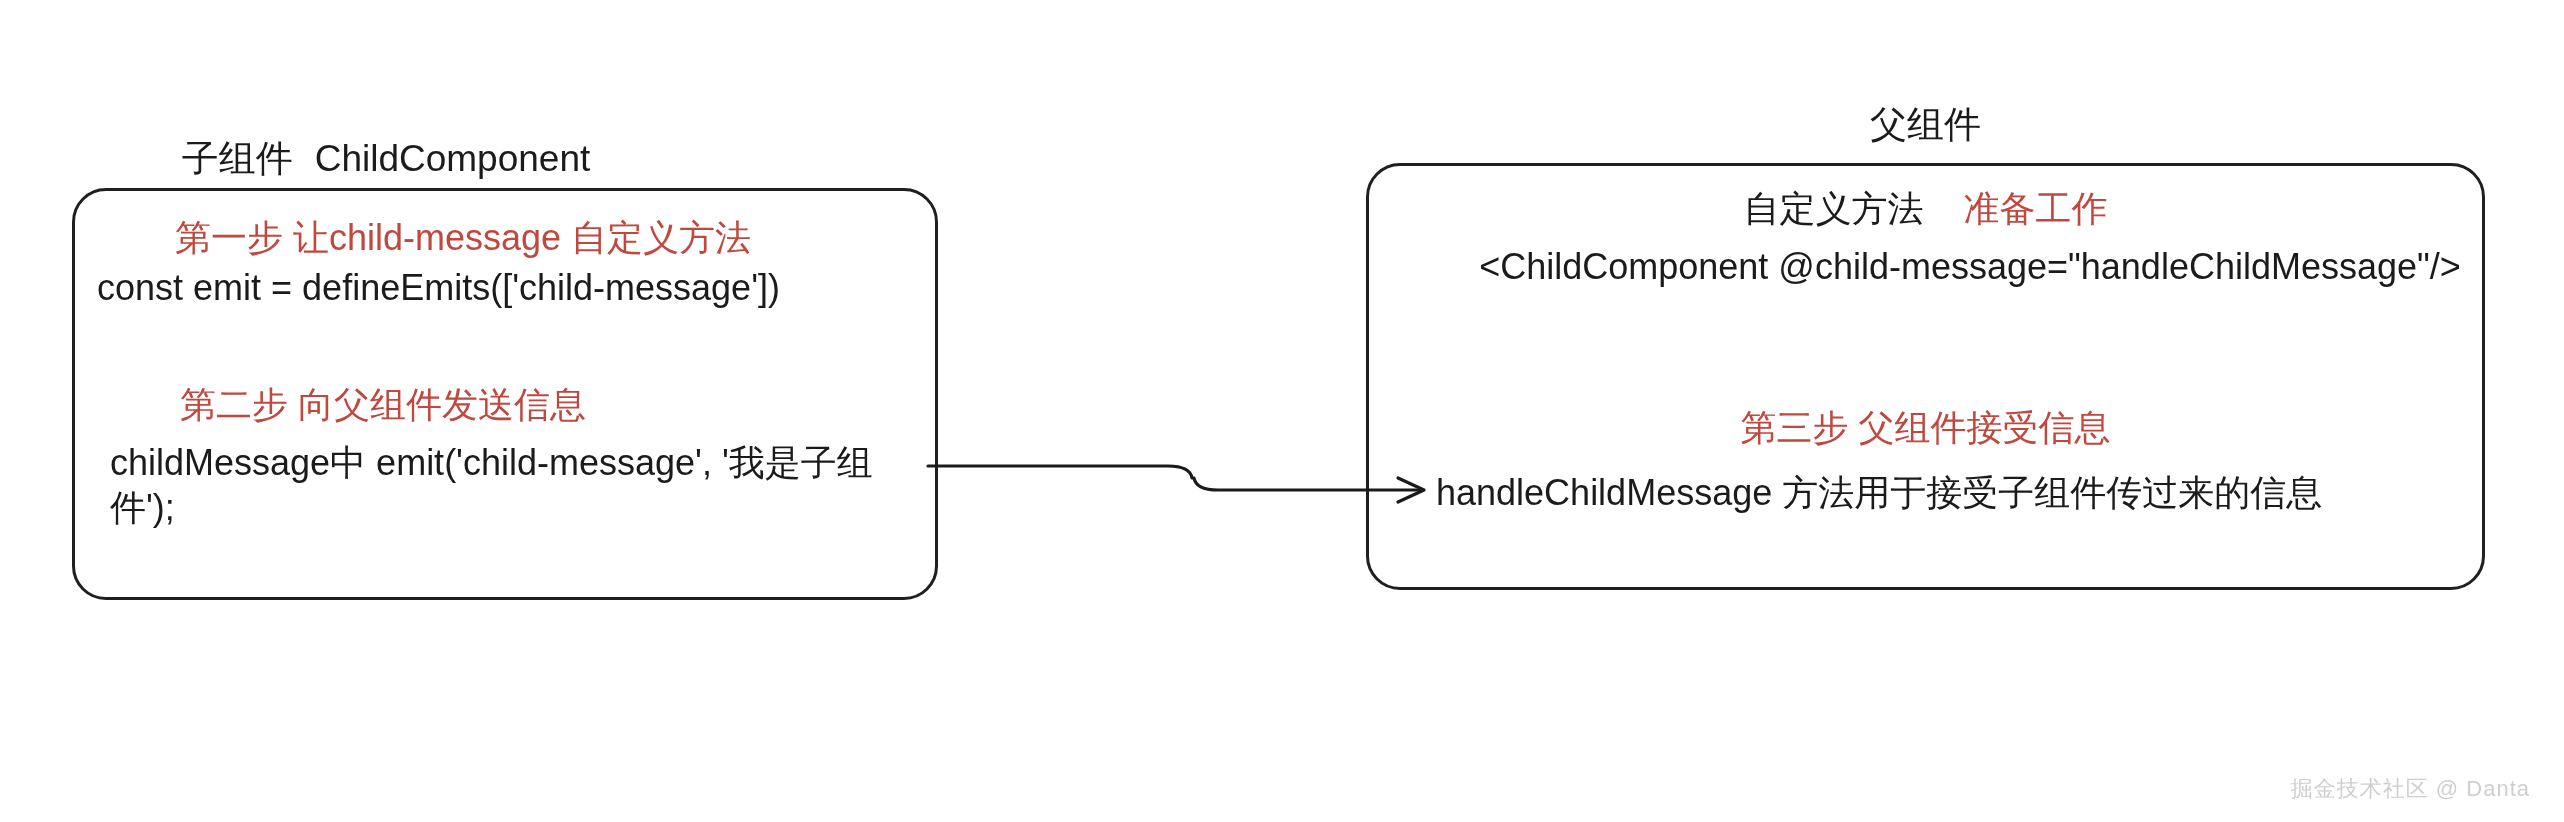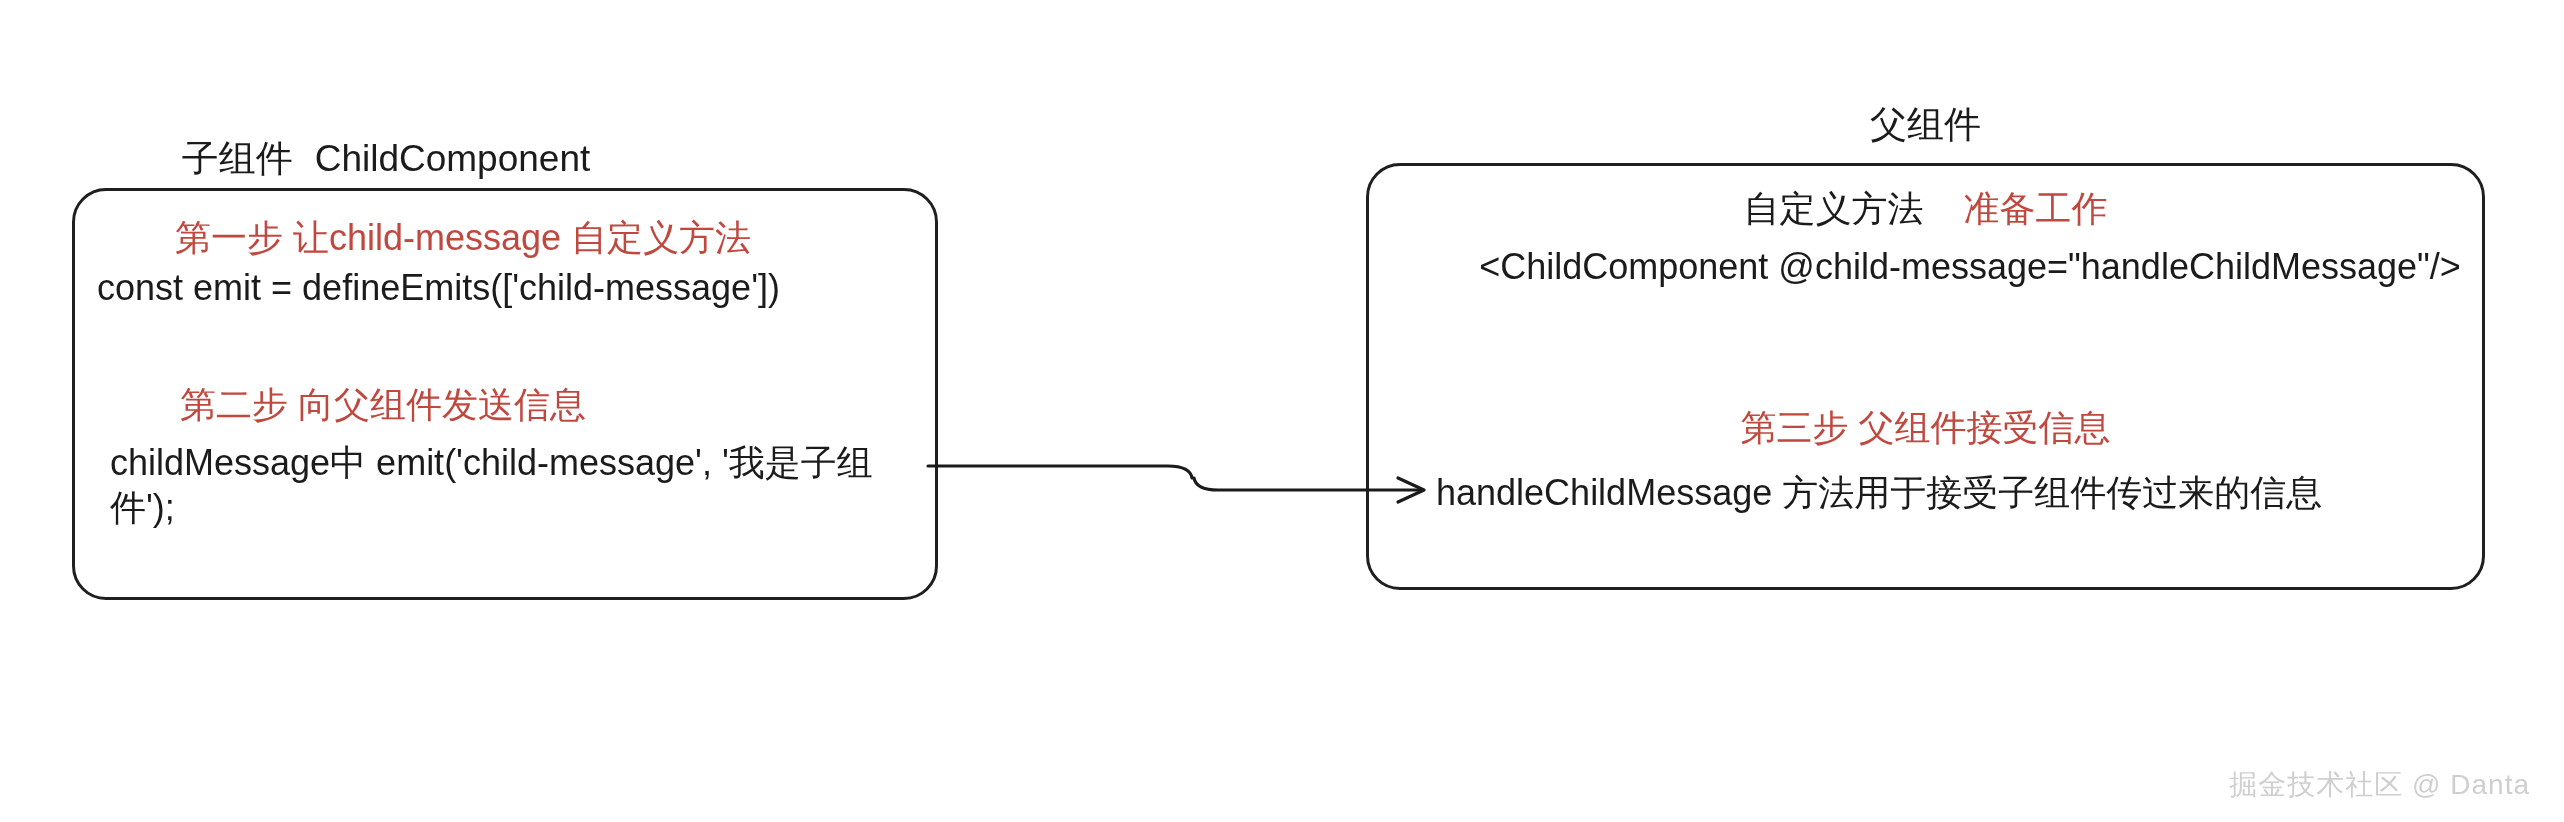--- a/index.html
+++ b/index.html
@@ -140,21 +140,21 @@
     width: 580px;
     height: 120px;
     overflow: visible;
   }
 
   
   #watermark {
     position: absolute;
     right: 34px;
     bottom: 18px;
-    font-size: 28px;
+    font-size: 22px;
     color: #cfcfcf;
     letter-spacing: 1px;
     white-space: nowrap;
   }
 </style>
 </head>
 <body>
 
 <div id="canvas">
 

